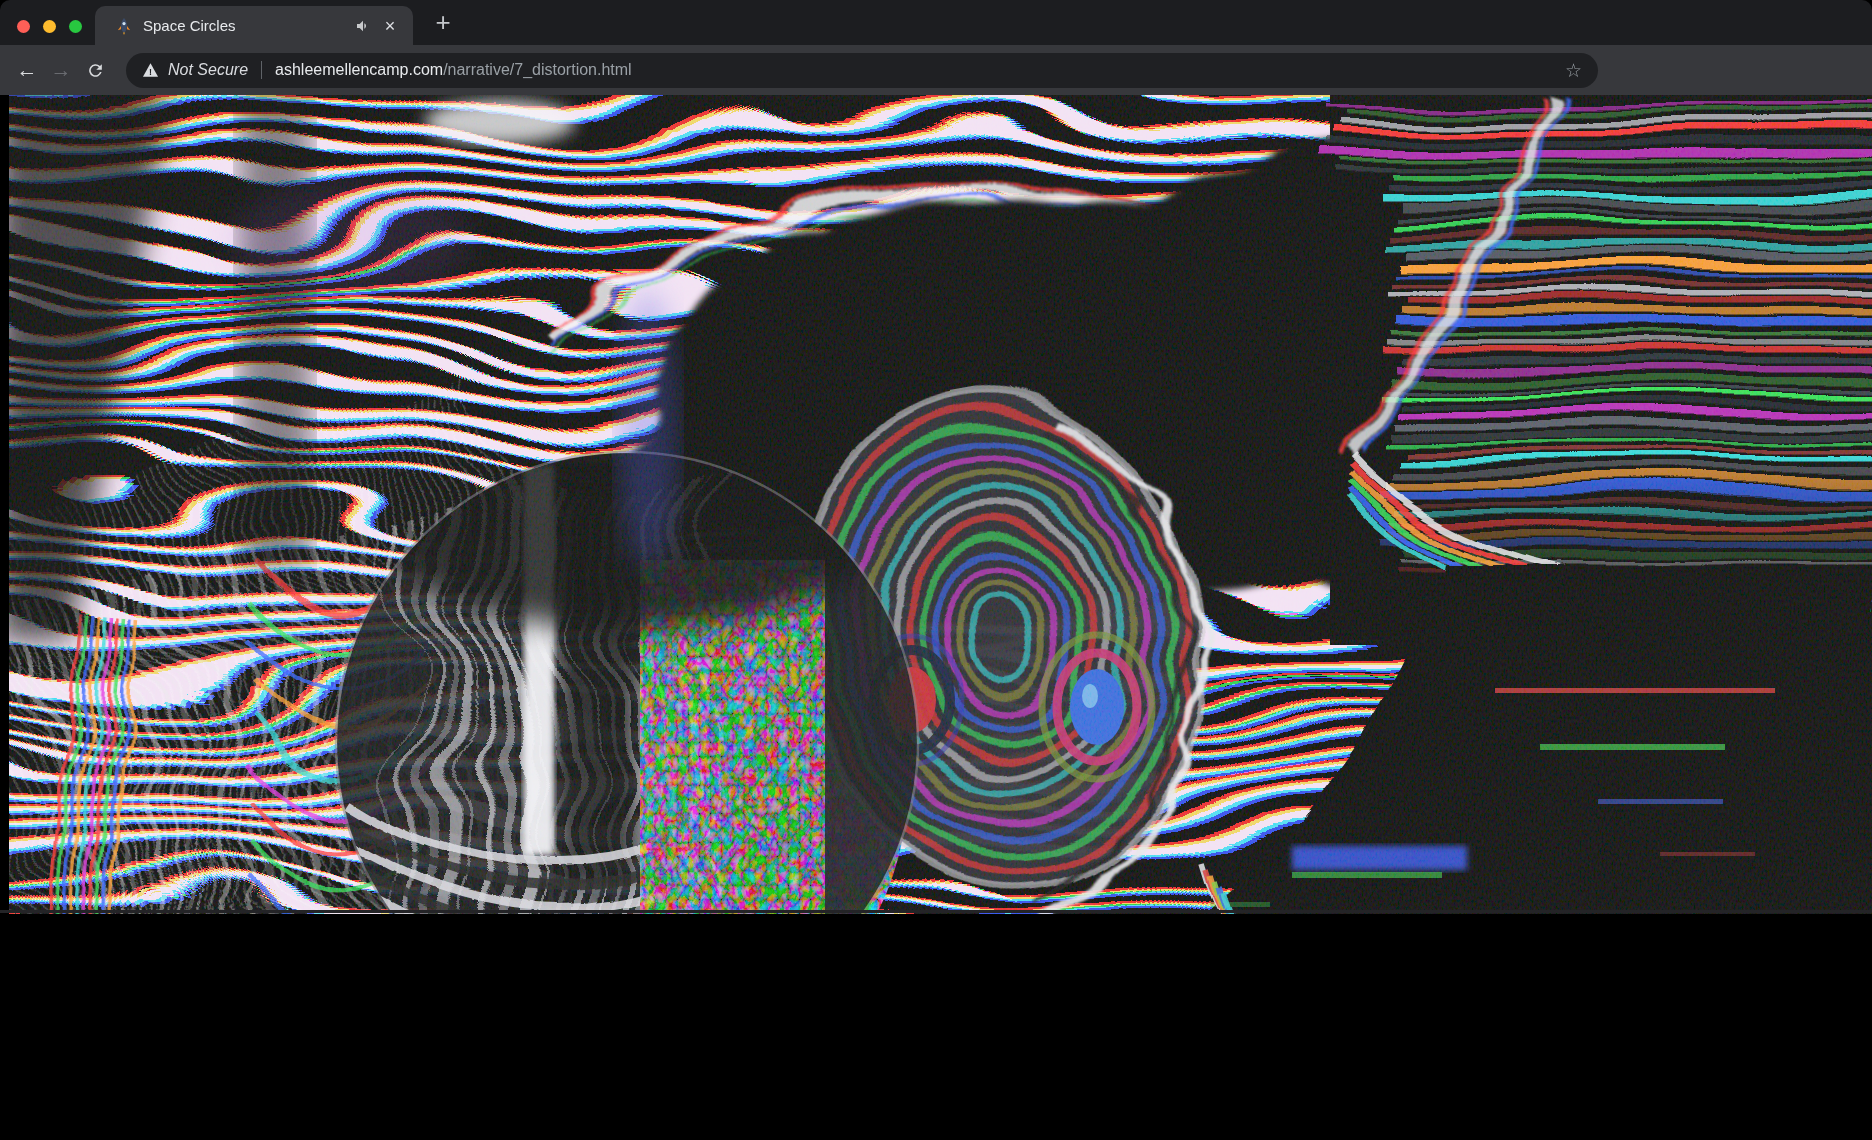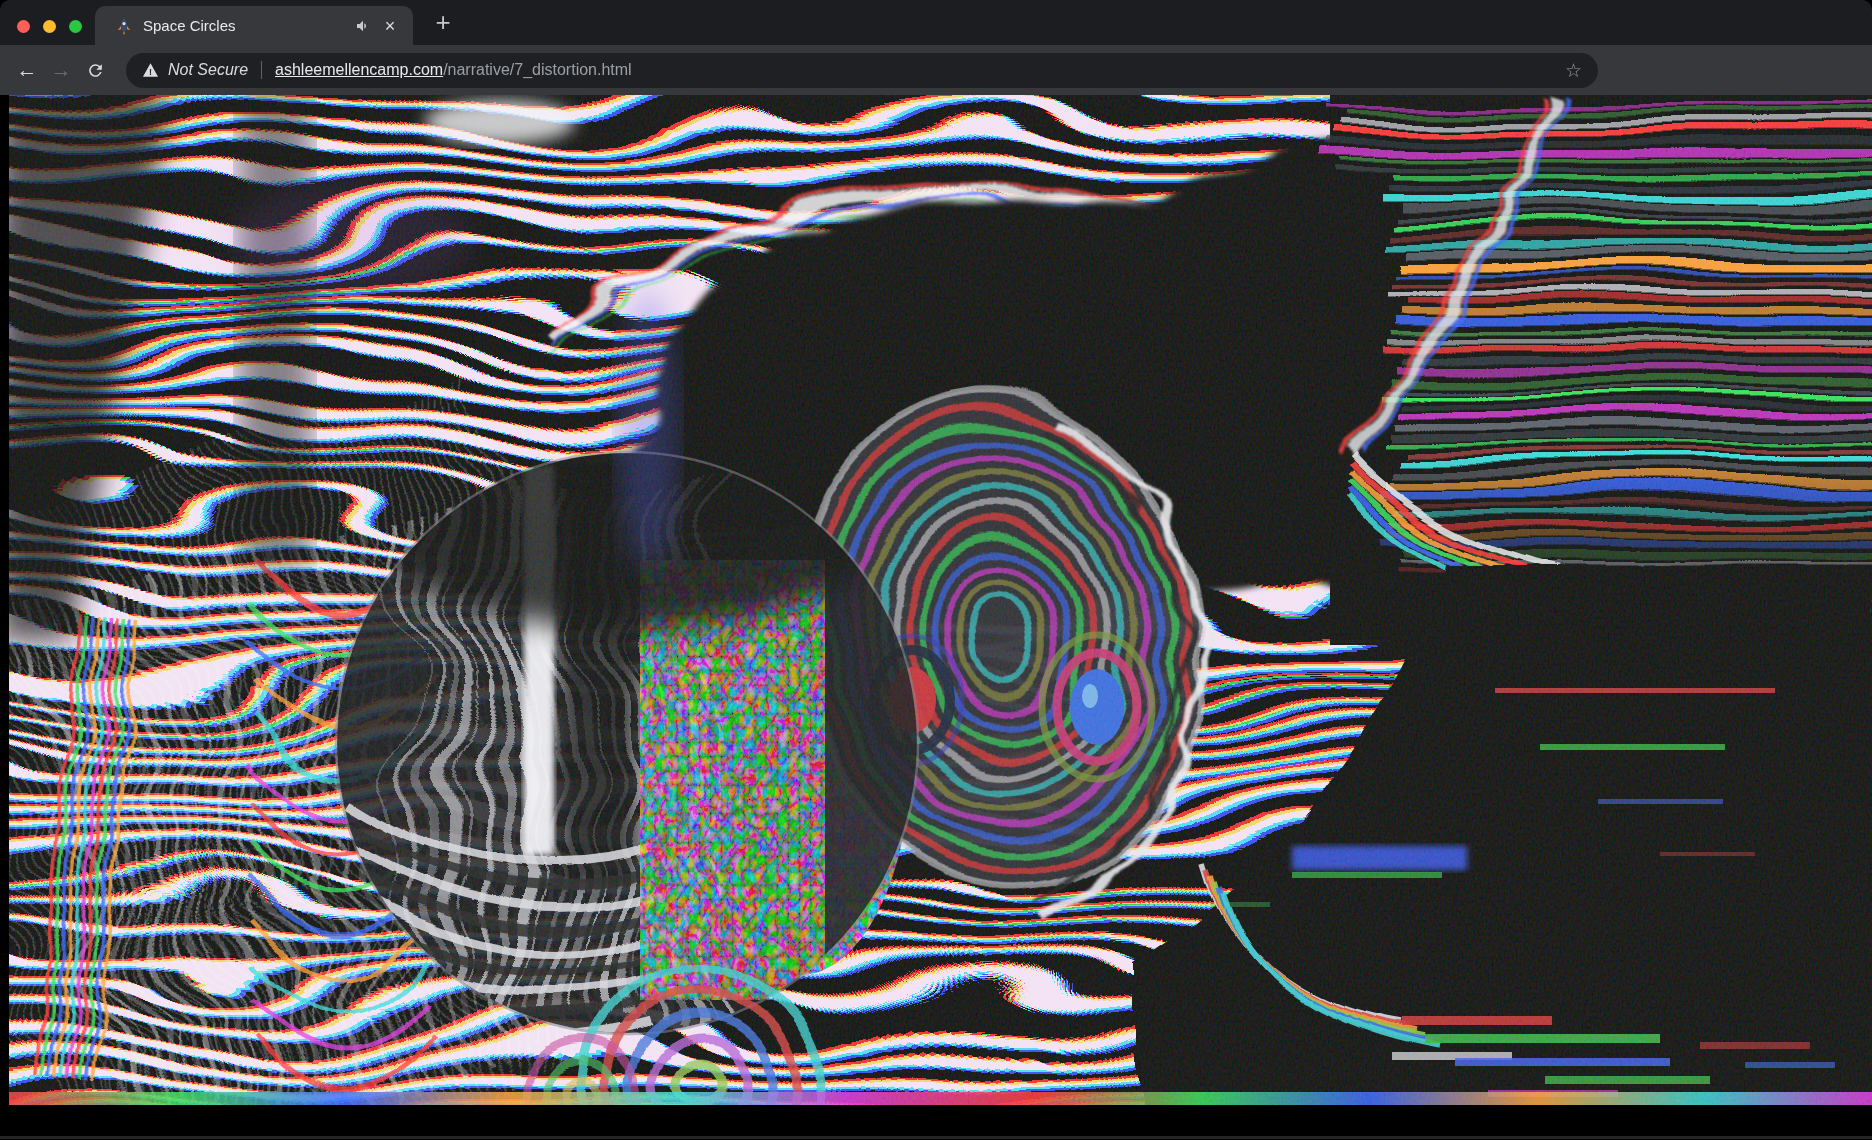--- a/index.html
+++ b/index.html
@@ -1,16 +1,16 @@
 <!DOCTYPE html>
 <html style="--t-frame: #1c1d20; --t-toolbar: #37383c; --t-omnibox: #1f2023; --t-text_primary: #e8eaed; --t-text_secondary: #9aa0a6; --t-traffic_red: #ff5f57; --t-traffic_yellow: #febc2e; --t-traffic_green: #28c840; --t-avatar_blue: #1a73e8; --t-content_bg: #000000;"><head>
 <meta charset="utf-8">
 <style>
   html,body{margin:0;padding:0;background:#000;}
-  .window{position:relative;width:1872px;height:1140px;overflow:hidden;
+  .window{position:relative;width:1872px;height:914px;overflow:hidden;
     background:var(--t-content_bg,#000);font-family:"Liberation Sans",sans-serif;
     border-radius:10px 10px 0 0;}
   
   .tabstrip{position:absolute;left:0;top:0;right:0;height:45px;background:var(--t-frame,#1c1d20);}
   .lights{position:absolute;left:17px;top:20px;display:flex;gap:13px;}
   .light{width:13px;height:13px;border-radius:50%;}
   .light.red{background:var(--t-traffic_red,#ff5f57);}
   .light.yellow{background:var(--t-traffic_yellow,#febc2e);}
   .light.green{background:var(--t-traffic_green,#28c840);}
   .tab{position:absolute;left:95px;top:6px;width:318px;height:39px;box-sizing:border-box;
@@ -27,21 +27,21 @@
   .navbtn{width:34px;text-align:center;font-size:21px;color:#d8dadd;flex:0 0 auto;}
   .navbtn.first{margin-left:10px;}
   .navbtn.disabled{color:#696b70;}
   .reload{width:34px;display:flex;justify-content:center;}
   .omnibox{margin-left:14px;width:1472px;height:35px;box-sizing:border-box;border-radius:18px;
     background:var(--t-omnibox,#1f2023);display:flex;align-items:center;padding:0 16px;
     color:var(--t-text_primary,#e8eaed);font-size:16px;flex:0 0 auto;}
   .sec-chip{display:flex;align-items:center;gap:9px;}
   .sec-label{color:#dadce0;font-style:italic;}
   .sep{width:1px;height:18px;background:#5f6368;margin:0 13px;}
-  .host{color:var(--t-text_primary,#e8eaed);text-decoration:underline;}
+  .host{color:var(--t-text_primary,#e8eaed);}
   .path{color:var(--t-text_secondary,#9aa0a6);}
   .star{margin-left:auto;color:var(--t-text_secondary,#9aa0a6);font-size:19px;}
   .right-controls{position:absolute;right:12px;top:45px;height:50px;display:flex;align-items:center;gap:20px;}
   .avatar{width:30px;height:30px;border-radius:50%;background:var(--t-avatar_blue,#1a73e8);
     color:#fff;font-size:15px;font-weight:bold;display:flex;align-items:center;justify-content:center;}
   
   .page{position:absolute;left:0;top:95px;right:0;bottom:0;background:#000;}
   #art{position:absolute;left:0;top:0;display:block;}
   .bottom-line{position:absolute;left:0;right:0;bottom:1px;height:3px;background:#242427;}
 </style>

